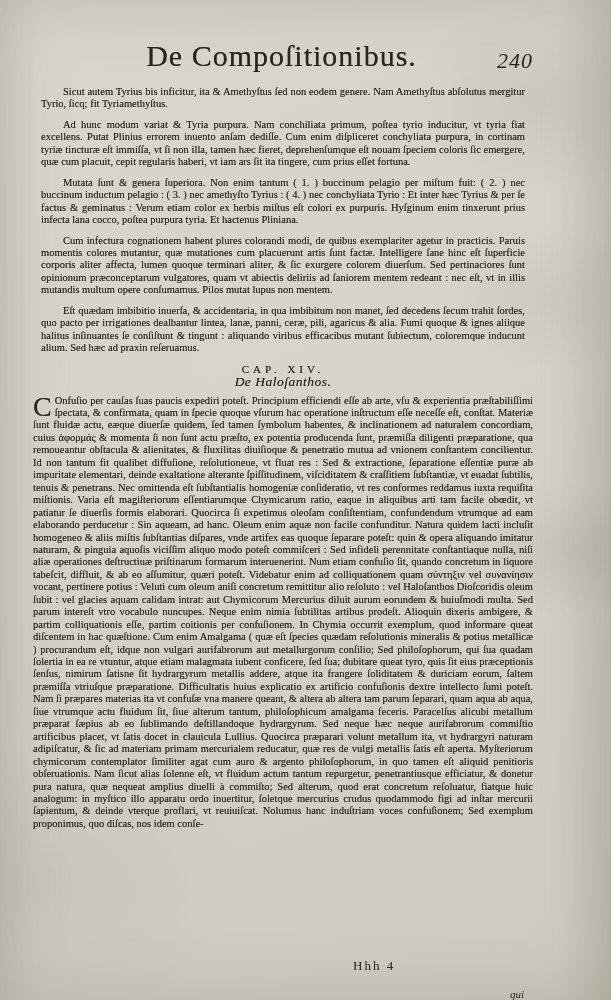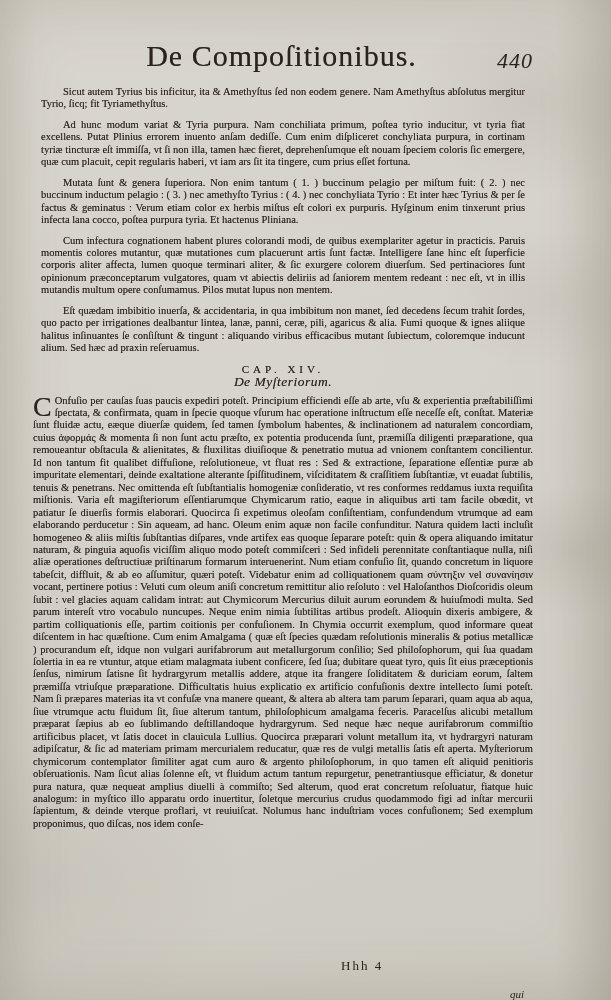--- a/index.html
+++ b/index.html
@@ -71,50 +71,50 @@
   }
   p.chapter-body { text-indent: 0; margin: 0; }
   .dropcap {
     float: left;
     font-size: 28px;
     line-height: 22px;
     padding: 1px 3px 0 0;
   }
   .footer-sig {
     position: absolute;
-    left: 341px; top: 958px;
+    left: 353px; top: 958px;
     font-size: 13px;
     letter-spacing: 2px;
   }
   .footer-catch {
     position: absolute;
     left: 510px; top: 988px;
     font-size: 11px;
     font-style: italic;
   }
 </style>
 </head>
 <body>
 
 <div class="page">
 
   <div class="header">
     <h1 class="title">De Compoſitionibus.</h1>
-    <div class="pagenum">440</div>
+    <div class="pagenum">240</div>
   </div>
 
   <div class="body">
     <p class="para">Sicut autem Tyrius bis inficitur, ita &amp; Amethyſtus ſed non eodem genere. Nam Amethyſtus abſolutus mergitur Tyrio, ſicq; fit Tyriamethyſtus.</p>
     <p class="para">Ad hunc modum variat &amp; Tyria purpura. Nam conchiliata primum, poſtea tyrio inducitur, vt tyria fiat excellens. Putat Plinius errorem inuento anſam dediſſe. Cum enim diſpliceret conchyliata purpura, in cortinam tyriæ tincturæ eſt immiſſa, vt ſi non illa, tamen hæc fieret, deprehenſumque eſt nouam ſpeciem coloris ſic emergere, quæ cum placuit, cepit regularis haberi, vt iam ars ſit ita tingere, cum prius eſſet fortuna.</p>
     <p class="para">Mutata ſunt &amp; genera ſuperiora. Non enim tantum ( 1. ) buccinum pelagio per miſtum fuit: ( 2. ) nec buccinum inductum pelagio : ( 3. ) nec amethyſto Tyrius : ( 4. ) nec conchyliata Tyrio : Et inter hæc Tyrius &amp; per ſe factus &amp; geminatus : Verum etiam color ex herbis miſtus eſt colori ex purpuris. Hyſginum enim tinxerunt prius infecta lana cocco, poſtea purpura tyria. Et hactenus Pliniana.</p>
     <p class="para">Cum infectura cognationem habent plures colorandi modi, de quibus exemplariter agetur in practicis. Paruis momentis colores mutantur, quæ mutationes cum placuerunt artis ſunt factæ. Intelligere ſane hinc eſt ſuperficie corporis aliter affecta, lumen quoque terminari aliter, &amp; ſic exurgere colorem diuerſum. Sed pertinaciores ſunt opinionum præconceptarum vulgatores, quam vt abiectis deliriis ad ſaniorem mentem redeant : nec eſt, vt in illis mutandis multum opere conſumamus. Pilos mutat lupus non mentem.</p>
     <p class="para">Eſt quædam imbibitio inuerſa, &amp; accidentaria, in qua imbibitum non manet, ſed decedens ſecum trahit ſordes, quo pacto per irrigationes dealbantur lintea, lanæ, panni, ceræ, pili, agaricus &amp; alia. Fumi quoque &amp; ignes aliique halitus inſinuantes ſe conſiſtunt &amp; tingunt : aliquando viribus efficacibus mutant ſubiectum, coloremque inducunt alium. Sed hæc ad praxin reſeruamus.</p>
 
     <div class="cap-heading">CAP. XIV.</div>
-    <div class="cap-sub">De Myſteriorum.</div>
+    <div class="cap-sub">De Haloſanthos.</div>
 
     <p class="para chapter-body"><span class="dropcap">C</span><span>Onfuſio per cauſas ſuas paucis expediri poteſt. Principium efficiendi eſſe ab arte, vſu &amp; experientia præſtabiliſſimi ſpectata, &amp; confirmata, quam in ſpecie quoque vſurum hac operatione inſtructum eſſe neceſſe eſt, conſtat. Materiæ ſunt fluidæ actu, eæque diuerſæ quidem, ſed tamen ſymbolum habentes, &amp; inclinationem ad naturalem concordiam, cuius ἀφορμάς &amp; momenta ſi non ſunt actu præſto, ex potentia producenda ſunt, præmiſſa diligenti præparatione, qua remoueantur obſtacula &amp; alienitates, &amp; fluxilitas diuiſioque &amp; penetratio mutua ad vnionem conſtantem concilientur. Id non tantum fit qualibet diffuſione, reſolutioneue, vt fluat res : Sed &amp; extractione, ſeparatione eſſentiæ puræ ab impuritate elementari, deinde exaltatione alterante ſpiſſitudinem, viſciditatem &amp; craſſitiem ſubſtantiæ, vt euadat ſubtilis, tenuis &amp; penetrans. Nec omittenda eſt ſubſtantialis homogeniæ conſideratio, vt res conformes reddamus iuxta requiſita miſtionis. Varia eſt magiſteriorum eſſentiarumque Chymicarum ratio, eaque in aliquibus arti tam facile obœdit, vt patiatur ſe diuerſis formis elaborari. Quocirca ſi expetimus oleoſam conſiſtentiam, confundendum vtrumque ad eam elaborando perducetur : Sin aqueam, ad hanc. Oleum enim aquæ non facile confunditur. Natura quidem lacti incluſit homogeneo &amp; aliis miſtis ſubſtantias diſpares, vnde artifex eas quoque ſeparare poteſt: quin &amp; opera aliquando imitatur naturam, &amp; pinguia aquoſis viciſſim aliquo modo poteſt commiſceri : Sed infideli perennitate conſtantiaque nulla, niſi aliæ operationes deſtructiuæ priſtinarum formarum interuenerint. Num etiam confuſio ſit, quando concretum in liquore tabeſcit, diffluit, &amp; ab eo aſſumitur, quæri poteſt. Videbatur enim ad colliquationem quam σύντηξιν vel συνανίησιν vocant, pertinere potius : Veluti cum oleum aniſi concretum remittitur alio reſoluto : vel Haloſanthos Dioſcoridis oleum ſubit : vel glacies aquam calidam intrat: aut Chymicorum Mercurius diluit aurum eorundem &amp; huiuſmodi multa. Sed parum intereſt vtro vocabulo nuncupes. Neque enim nimia ſubtilitas artibus prodeſt. Alioquin dixeris ambigere, &amp; partim colliquationis eſſe, partim coitionis per confuſionem. In Chymia occurrit exemplum, quod informare queat diſcentem in hac quæſtione. Cum enim Amalgama ( quæ eſt ſpecies quædam reſolutionis mineralis &amp; potius metallicæ ) procurandum eſt, idque non vulgari aurifabrorum aut metallurgorum conſilio; Sed philoſophorum, qui ſua quadam ſolertia in ea re vtuntur, atque etiam malagmata iubent conficere, ſed ſua; dubitare queat tyro, quis ſit eius præceptionis ſenſus, nimirum ſatisne ſit hydrargyrum metallis addere, atque ita frangere ſoliditatem &amp; duriciam eorum, ſaltem præmiſſa vtriuſque præparatione. Difficultatis huius explicatio ex artificio confuſionis dextre intellecto ſumi poteſt. Nam ſi præpares materias ita vt confuſæ vna manere queant, &amp; altera ab altera tam parum ſeparari, quam aqua ab aqua, ſiue vtrumque actu fluidum ſit, ſiue alterum tantum, philoſophicum amalgama feceris. Paracelſus alicubi metallum præparat ſæpius ab eo ſublimando deſtillandoque hydrargyrum. Sed neque hæc neque aurifabrorum commiſtio artificibus placet, vt ſatis docet in clauicula Lullius. Quocirca præparari volunt metallum ita, vt hydrargyri naturam adipiſcatur, &amp; ſic ad materiam primam mercurialem reducatur, quæ res de vulgi metallis ſatis eſt aperta. Myſteriorum chymicorum contemplator ſimiliter agat cum auro &amp; argento philoſophorum, in quo tamen eſt aliquid penitioris obſeruationis. Nam ſicut alias ſolenne eſt, vt fluidum actum tantum repurgetur, penetrantiusque efficiatur, &amp; donetur pura natura, quæ nequeat amplius diuelli à commiſto; Sed alterum, quod erat concretum reſoluatur, fiatque huic analogum: in myſtico illo apparatu ordo inuertitur, ſoletque mercurius crudus quodammodo figi ad inſtar mercurii ſapientum, &amp; deinde vterque proflari, vt reuiuiſcat. Nolumus hanc induſtriam voces confuſionem; Sed exemplum proponimus, quo diſcas, nos idem conſe-</span></p>
   </div>
 
   <div class="footer-sig">Hhh 4</div>
   <div class="footer-catch">qui</div>
 
 </div>
 
 </body></html>

